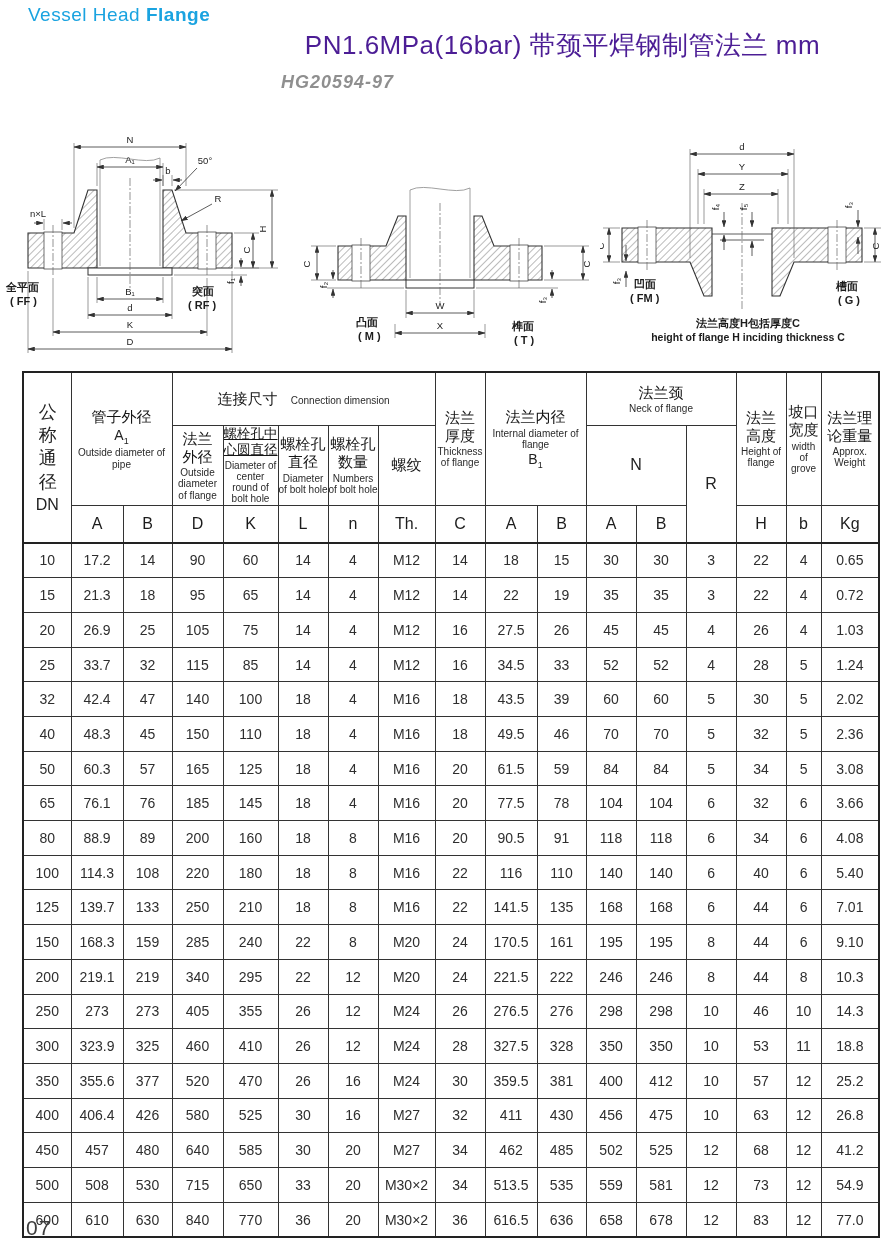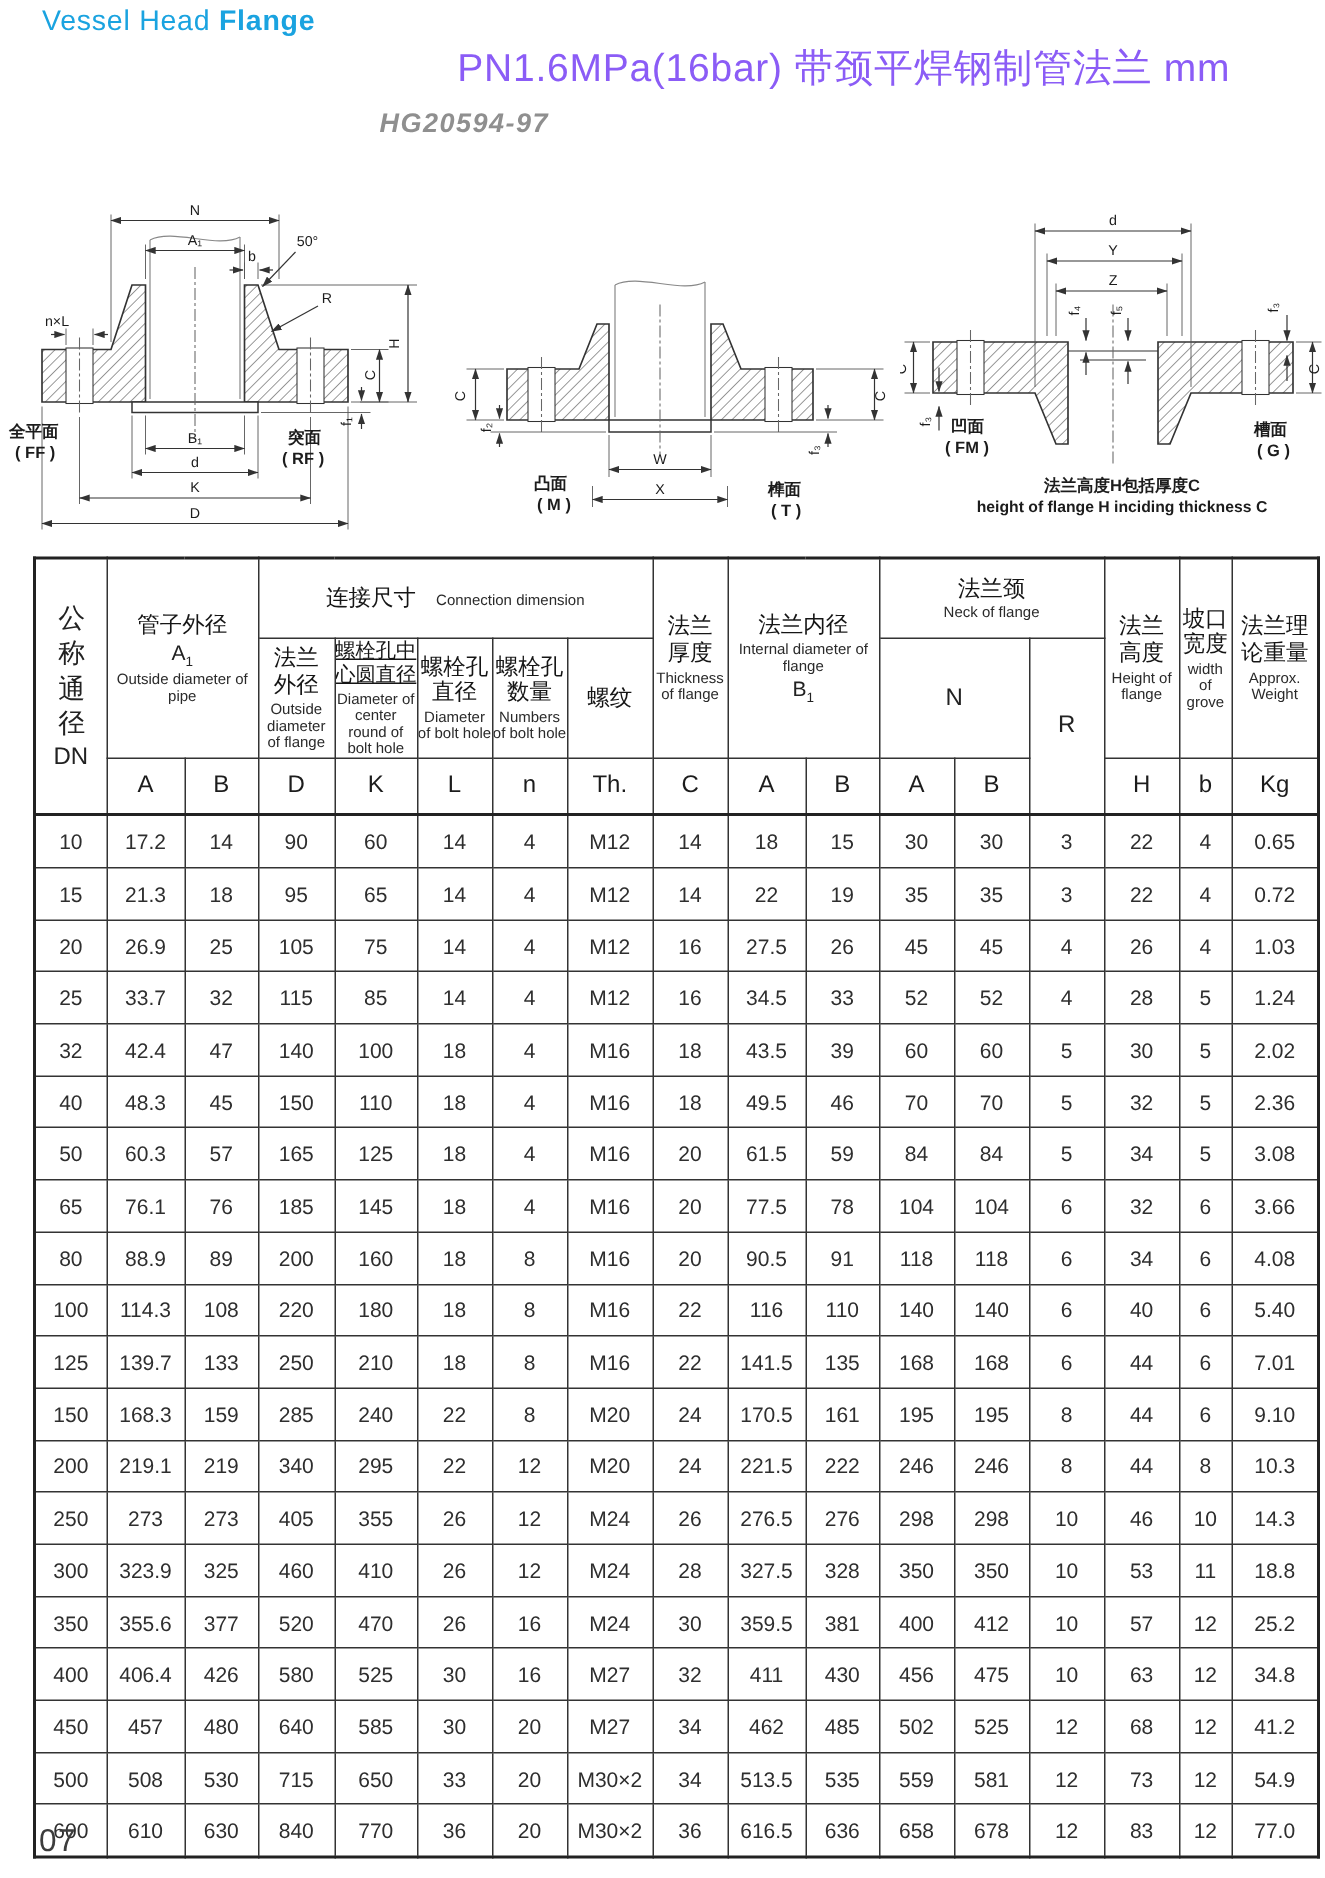--- a/index.html
+++ b/index.html
@@ -7,23 +7,23 @@
     width:883px;height:1252px;position:relative;background:#ffffff;
     font-family:"Liberation Sans","DejaVu Sans",sans-serif;color:#222;
     overflow:hidden;
   }
   
   .logo{position:absolute;left:28px;top:2px;}
   .logo-line1{font-size:31px;font-weight:bold;font-style:italic;letter-spacing:0.5px;}
   .logo-line2{font-size:19px;margin-top:2px;letter-spacing:0.5px;}
   .logo-line2 b{font-weight:bold;}
   .title-block{position:absolute;left:250px;top:28px;width:625px;text-align:center;}
-  .page-title{font-size:26px;color:#8b5cf6;letter-spacing:0.5px;white-space:nowrap;}
+  .page-title{font-size:26px;color:#4c1d95;letter-spacing:0.5px;white-space:nowrap;}
   .subtitle-row{position:absolute;left:253px;top:72px;width:622px;display:flex;justify-content:space-between;align-items:baseline;}
-  .std-code{font-size:18px;font-weight:bold;font-style:italic;color:#8f8f8f;letter-spacing:1px;}
+  .std-code{font-size:18px;font-weight:bold;font-style:italic;color:#8f8f8f;letter-spacing:1px;margin-left:28px;}
   .subtitle-en{font-size:19px;color:#2a2a2a;}
   
   .diagrams{position:absolute;left:0;top:128px;width:883px;height:235px;}
   .diagrams svg{position:absolute;top:0;}
   svg text{font-family:"Liberation Sans","DejaVu Sans",sans-serif;fill:#1c1c1c;}
   
   .spec-table-wrap{position:absolute;left:22px;top:371px;}
   table.spec{border-collapse:collapse;table-layout:fixed;width:856px;border:2px solid #222;}
   table.spec th,table.spec td{border:1.3px solid #333;text-align:center;vertical-align:middle;padding:0;overflow:hidden;}
   table.spec thead{border-bottom:2px solid #222;}
@@ -714,21 +714,21 @@
           <td>16</td>
           <td>M27</td>
           <td>32</td>
           <td>411</td>
           <td>430</td>
           <td>456</td>
           <td>475</td>
           <td>10</td>
           <td>63</td>
           <td>12</td>
-          <td>34.8</td>
+          <td>26.8</td>
         </tr>
         <tr>
           <td>450</td>
           <td>457</td>
           <td>480</td>
           <td>640</td>
           <td>585</td>
           <td>30</td>
           <td>20</td>
           <td>M27</td>

